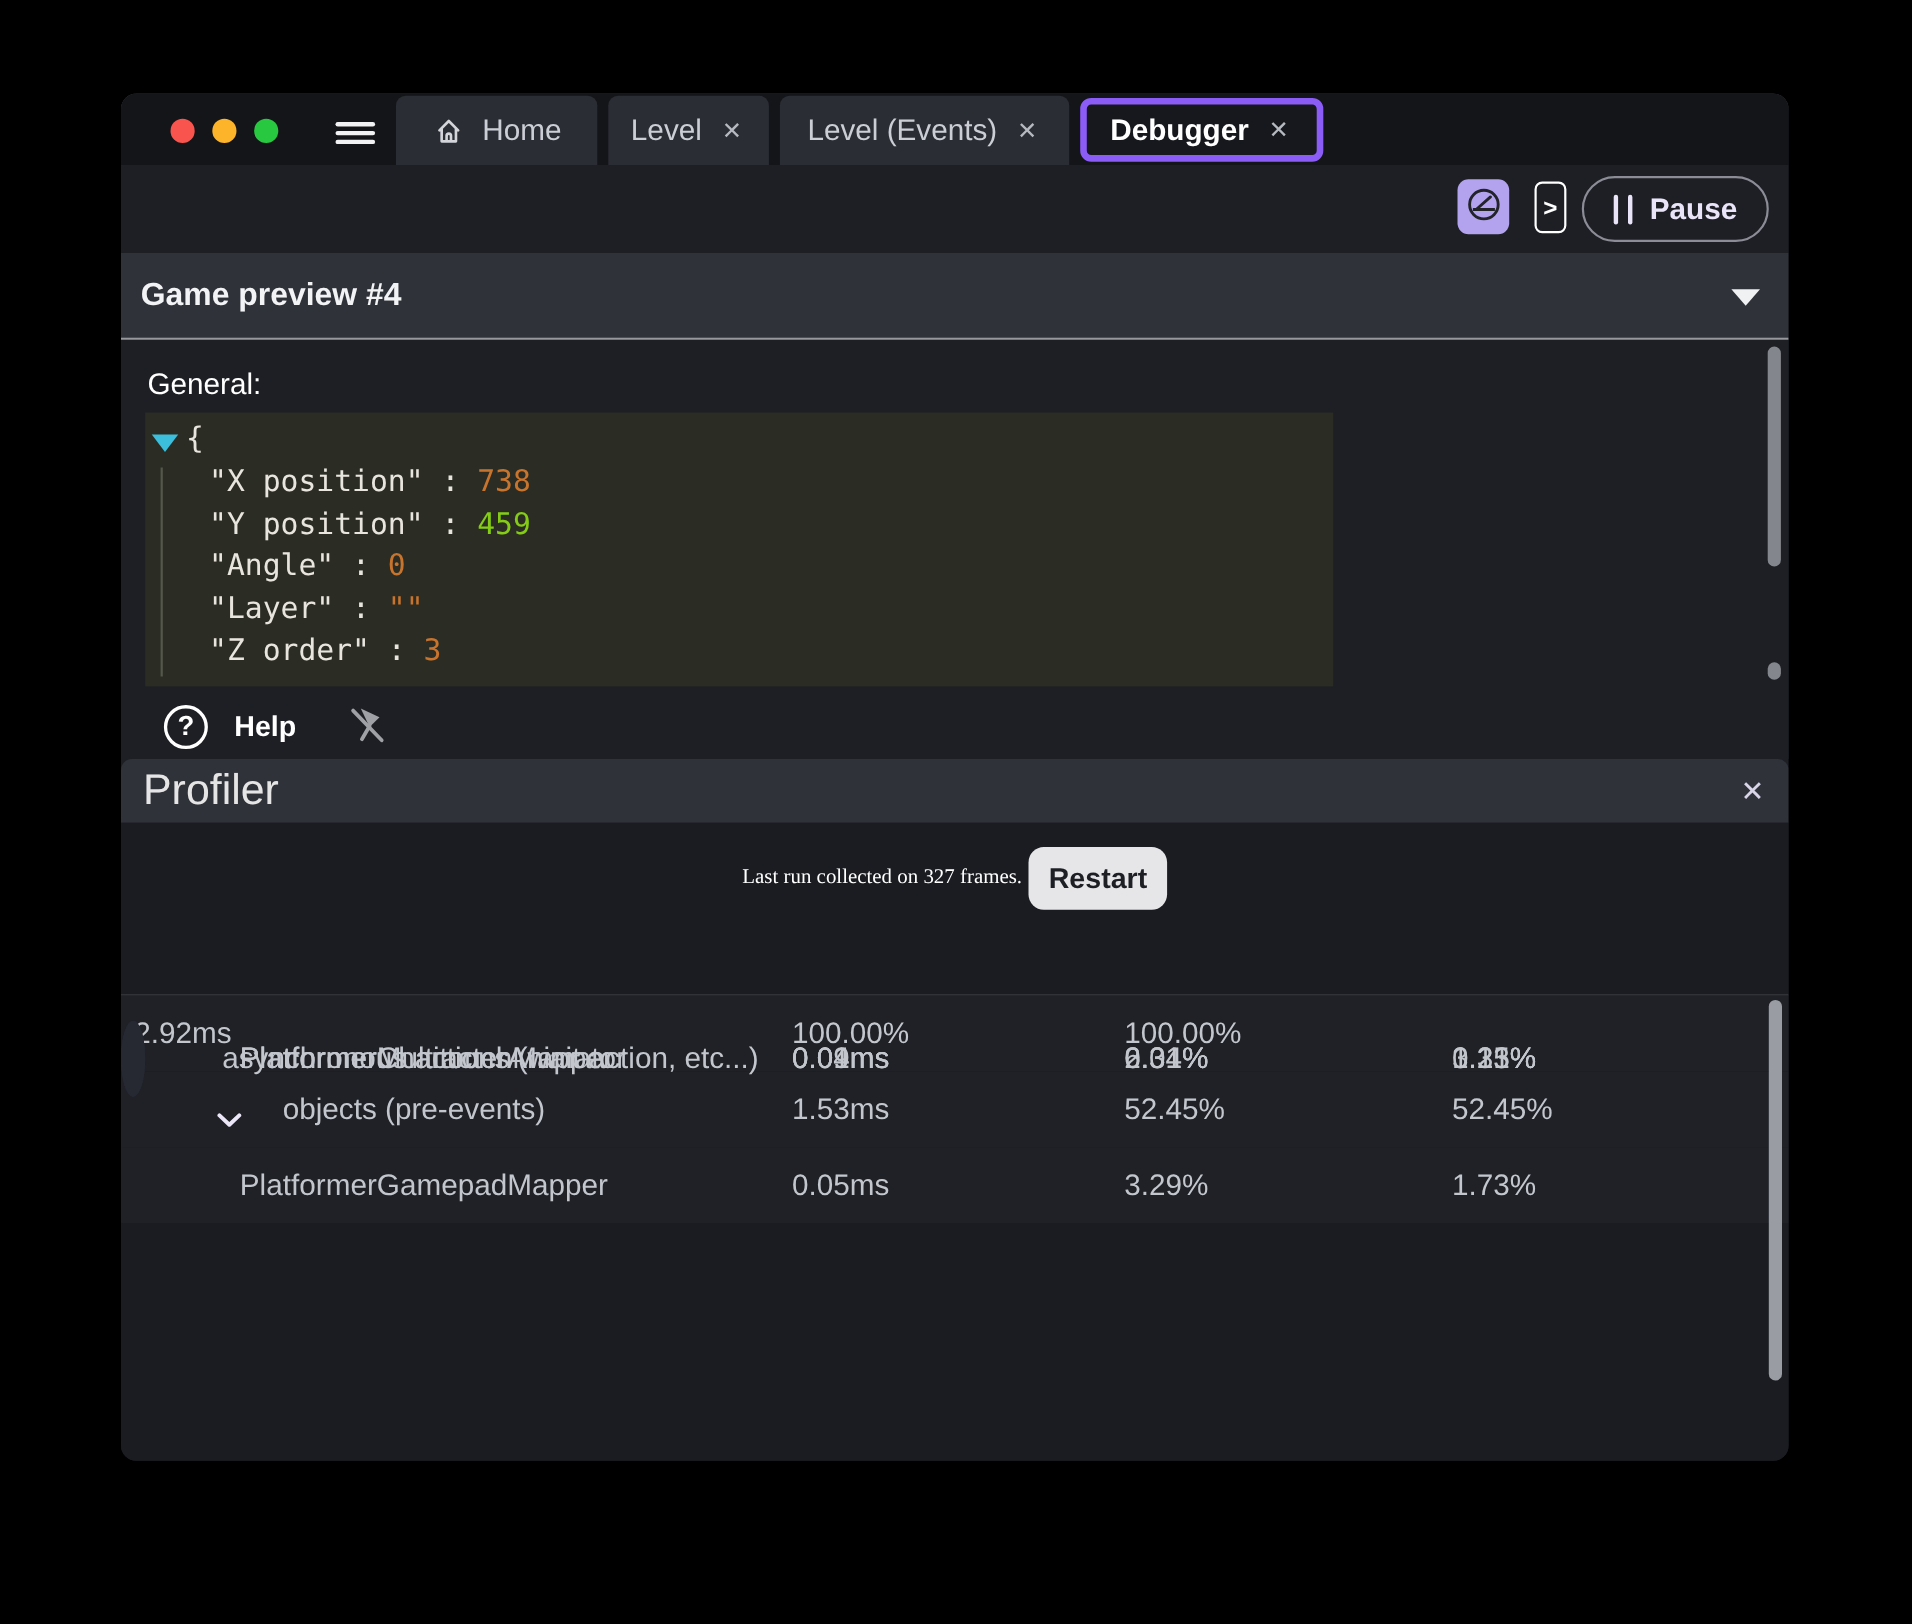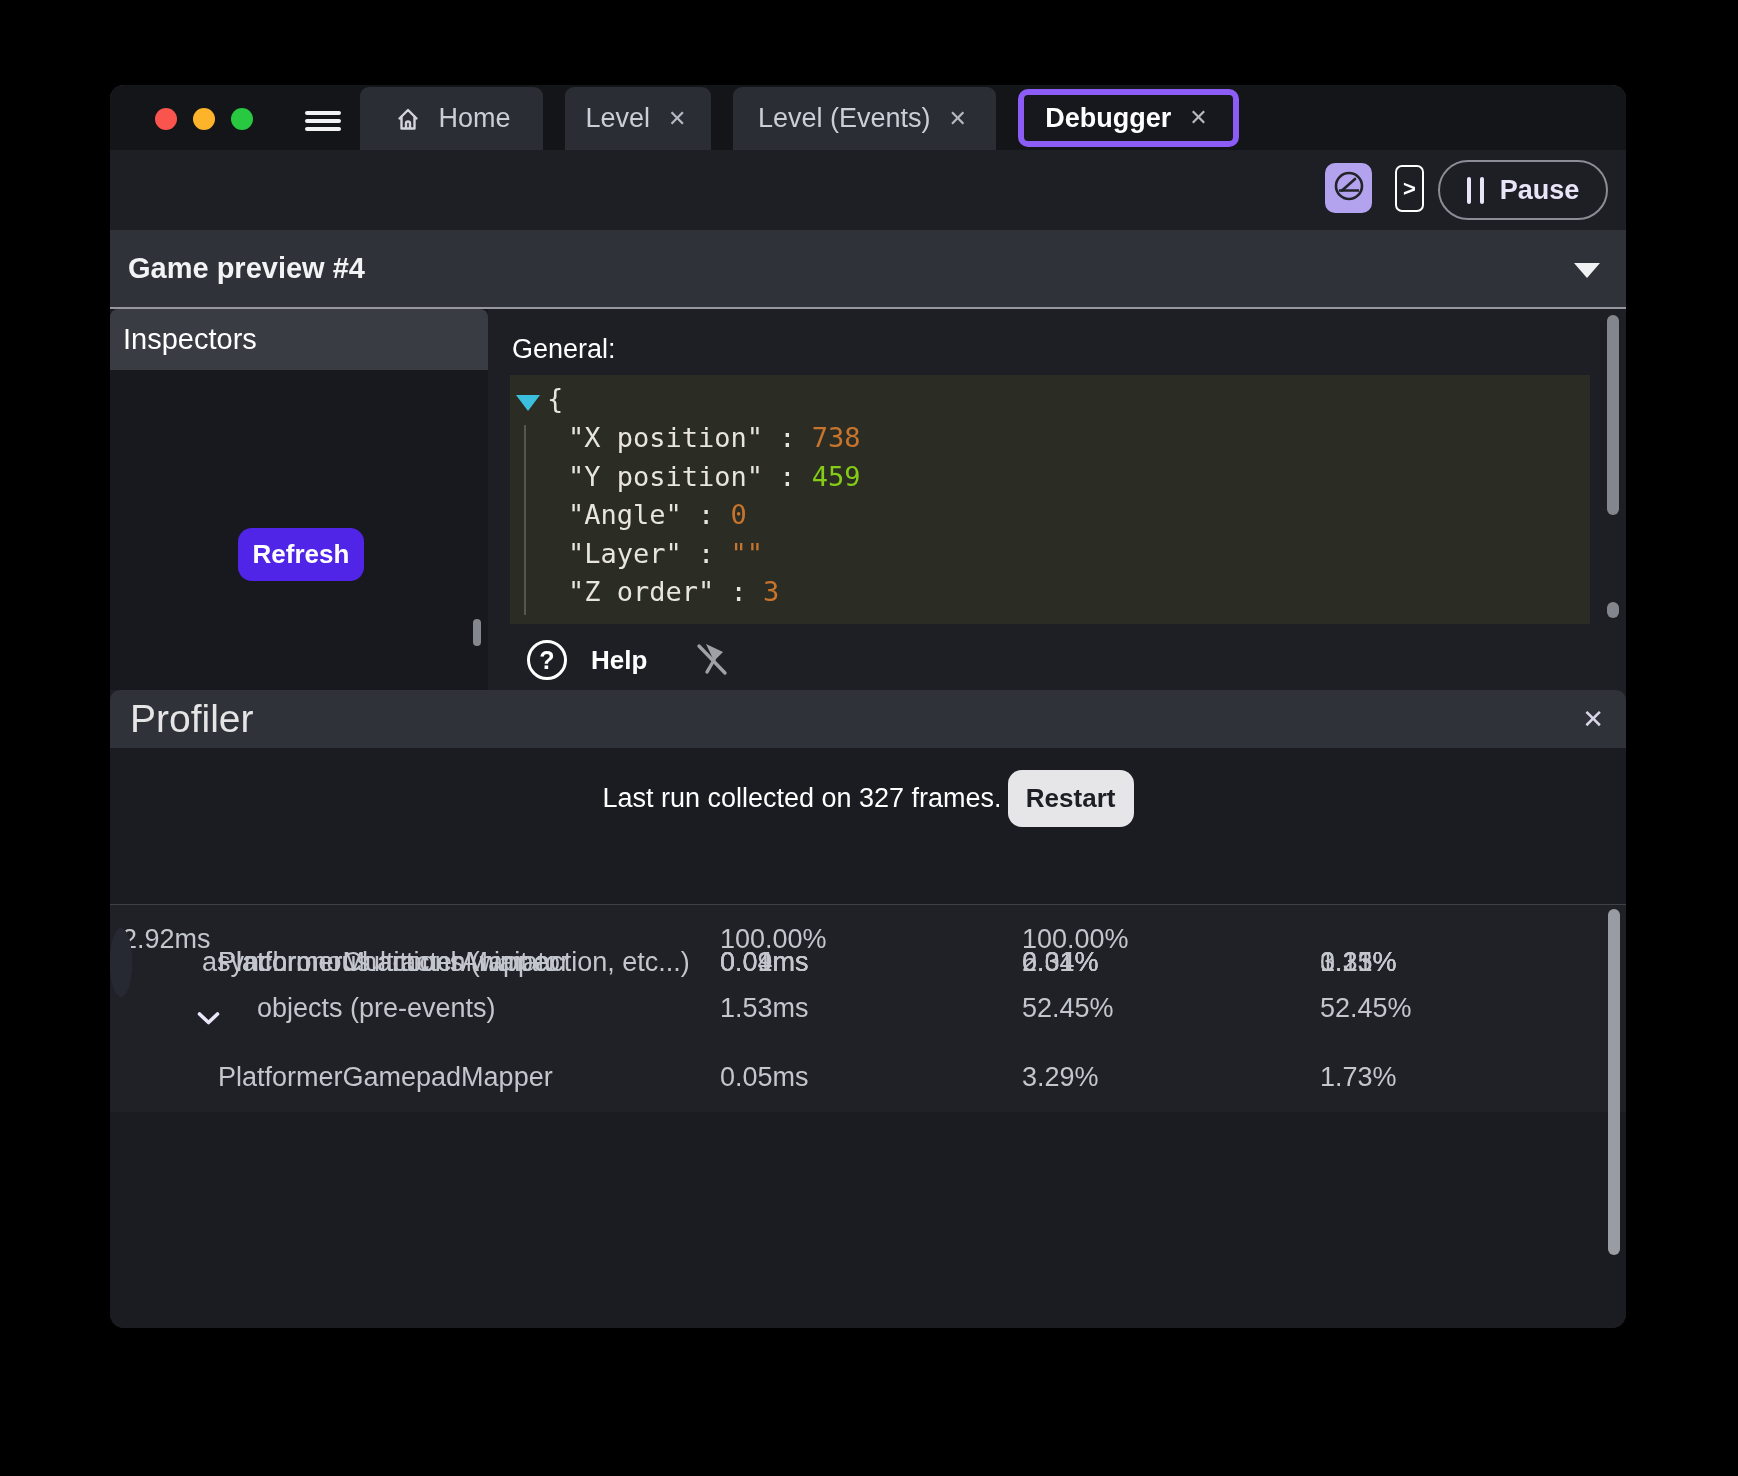--- a/index.html
+++ b/index.html
@@ -8,21 +8,21 @@
             font-family:"Liberation Sans", sans-serif; }
   .window { position:absolute; left:110px; top:85px; width:1516px; height:1243px;
             background:#1d1f25; border-radius:14px; overflow:hidden;
             box-shadow: inset 0 2px 0 rgba(255,255,255,.16); }
 
   
   .tabbar { position:relative; height:65px; background:#141519; }
   .light { position:absolute; top:23px; width:22px; height:22px; border-radius:50%; }
   .hamburger { position:absolute; left:195px; top:26px; width:36px; height:20px; cursor:pointer; }
   .hamburger span { display:block; height:3.5px; background:#f2f2f4; border-radius:2px; margin-bottom:4.5px; }
-  .tabs { position:absolute; left:250px; bottom:0; display:flex; align-items:flex-end; gap:22px; }
+  .tabs { position:absolute; left:250px; bottom:0; display:flex; align-items:flex-end; gap:10px; }
   .tab { height:63px; background:#2b2d35; border-radius:9px 9px 0 0; display:flex;
          align-items:center; justify-content:center; gap:14px; color:#ccced6; font-size:27px; cursor:pointer; }
   .tab .tab-x { font-size:22px; color:#b6b9c0; padding:2px 4px; }
   .tab.active { background:#17181d; border:6px solid #8b5cf6; border-radius:10px; height:58px;
                 margin-bottom:3px; color:#ffffff; }
   .tab.active .tab-label { font-weight:bold; color:#fff; }
   .tab-icon svg { display:block; }
   .topbar-icons { position:absolute; top:0; right:0; height:65px; }
 
   
@@ -83,21 +83,21 @@
                    background:#84868d; border-radius:6px; cursor:pointer; }
 
   
   .profiler-header { position:relative; height:58px; background:#30323a; border-radius:10px 10px 0 0;
                      display:flex; align-items:center; padding:0 20px; }
   .profiler-title { color:#e5e5e5; font-size:39px; }
   .profiler-close { position:absolute; right:22px; color:#d9d5e8; font-size:26px; cursor:pointer; }
   .profiler-body { position:relative; height:580px; background:#1a1c21; }
   .restart-row { position:absolute; left:0; top:20px; width:100%; height:60px; display:flex;
                  align-items:center; justify-content:center; }
-  .restart-text { color:#ffffff; font-size:27px; }
+  .restart-text { color:#ffffff; font-size:19px;font-family:Liberation Serif, serif; }
   .restart-btn { width:126px; height:57px; background:#e6e6e8; border:none; border-radius:14px;
                  color:#1d1f25; font-size:26px; font-weight:bold; font-family:inherit; cursor:pointer; }
   .prow { display:grid; grid-template-columns:598px 302px 298px auto; align-items:center;
           padding-left:12px; }
   .phead { position:absolute; left:0; top:107px; width:100%; height:49px; color:#eef0f4;
            font-size:26px; font-weight:bold; }
   .pgrid-line { position:absolute; left:0; top:156px; width:100%; height:1px; background:#3f4147; }
   .prows { position:absolute; left:0; top:157px; width:100%; }
   .prow-item { height:69px; font-size:27px; color:#c3c6cd; cursor:pointer; }
   .prow-item.dark { background:#1f2127; }
@@ -173,33 +173,20 @@
         <span class="pause-label">Pause</span>
       </div>
     </div>
 
     <div class="preview-bar">
       <span class="preview-title">Game preview #4</span>
       <span class="preview-caret"></span>
     </div>
 
     <div class="content">
-      <div class="left-panel">
-        <div class="left-header">
-          <span>Inspectors</span>
-        </div>
-        <button class="refresh-btn">Refresh</button>
-        <div id="inspector-items">
-            <div class="inspector-item" style="left: 102px; top: 378px;">Instances</div>
-            <div class="inspector-item" style="left: 135px; top: 436px;">Player (1)</div>
-            <div class="inspector-item" style="left: 135px; top: 496px;">Platform1 (2)</div>
-            <div class="inspector-item" style="left: 165px; top: 556px;">#24</div>
-          </div>
-        <div class="left-scroll"></div>
-      </div>
 
       <div class="right-panel">
         <div class="general-title">General:</div>
         <div class="json-box">
           <span class="json-tri"></span>
           <span class="json-root">{</span>
           <span class="json-guide"></span>
           <div id="json-lines">
               <div class="json-line" style="top: 47px;"><span>"X position" : </span><span class="v" style="color: rgb(200, 116, 45);">738</span></div>
               <div class="json-line" style="top: 85.5px;"><span>"Y position" : </span><span class="v" style="color: #84cc16;">459</span></div>

